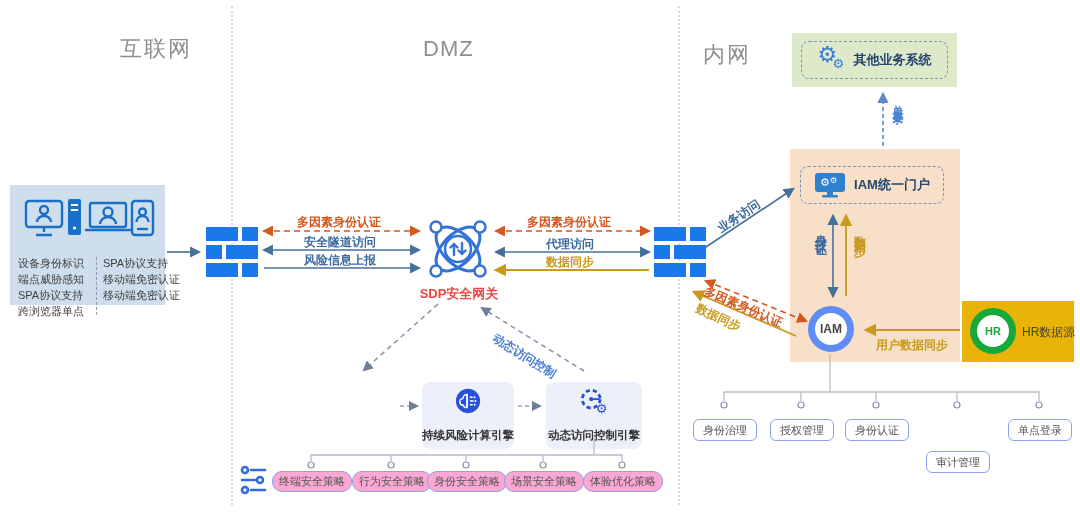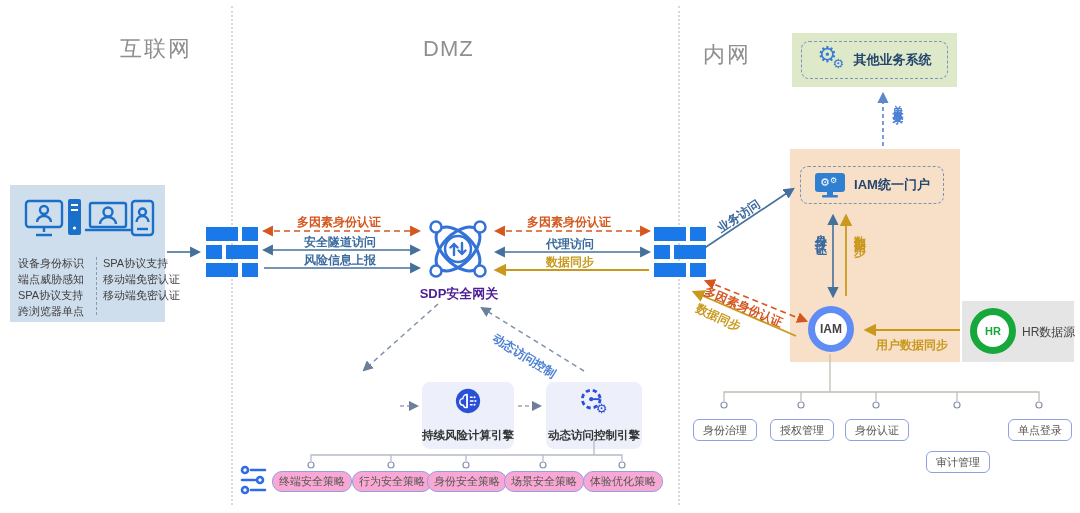--- a/index.html
+++ b/index.html
@@ -3,43 +3,43 @@
 <meta charset="utf-8">
 <style>
   html,body{margin:0;padding:0;background:#fff;}
   .stage{position:relative;width:1080px;height:513px;background:#fff;overflow:hidden;
          font-family:"Liberation Sans","DejaVu Sans",sans-serif;}
   .abs{position:absolute;}
   .zone-title{color:#8f8f8f;font-size:22px;letter-spacing:2px;z-index:4;}
   .divider{width:0;border-left:2px dotted #d9d9d9;z-index:1;}
   .wires{left:0;top:0;z-index:5;pointer-events:none;}
   
-  .endpoint{left:10px;top:185px;width:155px;height:137px;background:#cfdeed;z-index:2;}
+  .endpoint{left:10px;top:185px;width:155px;height:120px;background:#cfdeed;z-index:2;}
   .endpoint .col{position:absolute;top:70px;font-size:11px;color:#3d3d3d;line-height:16px;white-space:nowrap;}
   .endpoint .sep{position:absolute;left:86px;top:72px;height:58px;border-left:1px dashed #8a9bb0;}
   
   .firewall{width:52px;height:50px;z-index:6;}
   .fw-brick{position:absolute;background:#1b78e8;}
   
   .sdp-icon{left:424px;top:215px;z-index:6;}
-  .sdp-label{left:412px;top:285px;width:94px;text-align:center;font-size:13px;font-weight:bold;color:#4c1d95;z-index:6;}
+  .sdp-label{left:412px;top:285px;width:94px;text-align:center;font-size:13px;font-weight:bold;color:#ef4444;z-index:6;}
   
   .flbl{font-size:12px;font-weight:bold;white-space:nowrap;z-index:6;}
   .steel{color:#3a6a9e;} .red{color:#d4571e;} .gold{color:#c9991e;} .blue{color:#4a7fd4;}
   .vtext{writing-mode:vertical-rl;text-orientation:upright;letter-spacing:3px;font-weight:bold;z-index:6;}
   
   .engine{background:#edf0fa;border-radius:8px;height:56px;z-index:2;display:flex;flex-direction:column;align-items:center;justify-content:space-between;padding:5px 0 6px;}
   .engine .lbl{font-size:11.5px;font-weight:bold;color:#333;white-space:nowrap;}
   
   .pill{border:1.3px solid #8f9fe8;border-radius:10px;background:#f9a8d4;height:19px;display:flex;align-items:center;justify-content:center;font-size:11px;color:#555;white-space:nowrap;z-index:6;}
   .module{border:1.3px solid #8f9fe8;border-radius:6px;background:#fff;height:20px;display:flex;align-items:center;justify-content:center;font-size:11px;color:#555;white-space:nowrap;z-index:6;}
   
   .panel-green{left:792px;top:33px;width:165px;height:54px;background:#dde9c9;z-index:2;}
   .panel-peach{left:790px;top:149px;width:170px;height:213px;background:#f7dfc8;z-index:2;}
-  .panel-hr{left:962px;top:301px;width:112px;height:61px;background:#e5e5e5;z-index:2;}
+  .panel-hr{left:962px;top:301px;width:112px;height:61px;background:#eab308;z-index:2;}
   .dashed-node{border:1.5px dashed #7d95b5;border-radius:8px;display:flex;align-items:center;justify-content:center;gap:8px;z-index:6;}
   .node-lbl{font-size:13px;font-weight:bold;color:#24466e;white-space:nowrap;}
   .ring{border-radius:50%;background:#fff;display:flex;align-items:center;justify-content:center;font-weight:bold;z-index:6;}
   .iam-ring{left:808px;top:306px;width:32px;height:32px;border:7px solid #5f8cf5;font-size:12px;color:#444;}
   .hr-ring{left:8px;top:7px;width:32px;height:32px;border:7px solid #17a83b;font-size:11px;color:#17a83b;position:absolute;}
   .gear-glyph{color:#3a7bd5;line-height:1;}
 </style>
 </head>
 <body>
 

